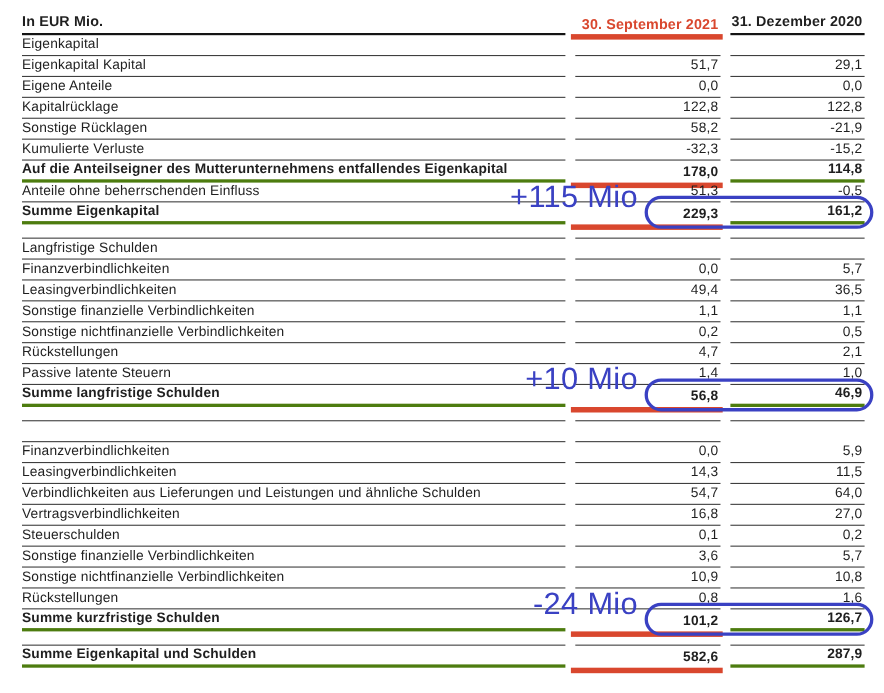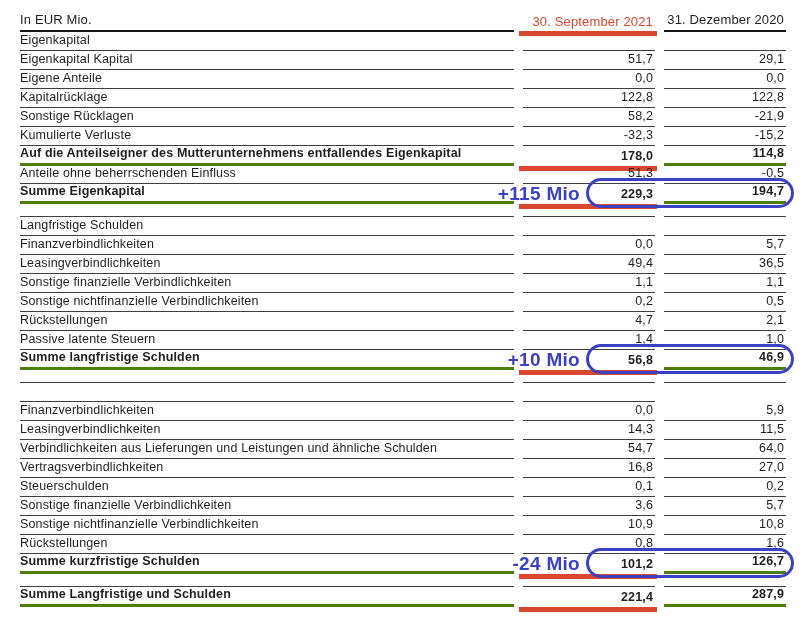--- a/index.html
+++ b/index.html
@@ -31,21 +31,21 @@
   .cell{
     display:flex;align-items:flex-end;
     padding-bottom:3px;
     font-size:12.5px;letter-spacing:.15px;
     border-bottom:1px solid var(--thin);
     white-space:nowrap;overflow:visible;
   }
   .cell.num{justify-content:flex-end;padding-right:2px;font-variant-numeric:tabular-nums;}
 
   
-  .trow.header .cell{font-weight:normal;font-size:13px;border-bottom:2px solid #141414;}
+  .trow.header .cell{font-weight:bold;font-size:13px;border-bottom:2px solid #141414;}
   .trow.header .c1{color:var(--red);border-bottom:none;position:relative;}
   .trow.header .c1::after{
     content:"";position:absolute;left:-4px;right:-2px;bottom:-4px;height:5px;background:var(--red);
   }
 
   
   .trow.section .c0{font-weight:normal;}
 
   
   .trow.sum .cell{font-weight:bold;border-bottom:3px solid #4d7c0f;}
@@ -56,22 +56,22 @@
 
   
   .oval,.ann-text{display:none;}
   .trow.annotated .oval{
     display:block;position:absolute;right:-8px;top:-6px;
     width:208px;height:30px;
     border:3px solid var(--blue);border-radius:16px;
     z-index:3;pointer-events:none;
   }
   .trow.annotated .ann-text{
-    display:block;position:absolute;right:206px;bottom:0;
-    font-size:19px;font-weight:bold;color:var(--blue);
+    display:block;position:absolute;right:206px;bottom:10px;
+    font-size:28px;font-weight:normal;color:var(--blue);
     letter-spacing:.3px;z-index:3;line-height:1;
   }
 </style>
 </head>
 <body>
 
 <div class="page">
   <div class="trow header">
     <div class="cell c0">In EUR Mio.</div>
     <div class="cell num c1">30. September 2021</div>
@@ -129,21 +129,21 @@
   <div class="trow">
     <div class="cell c0">Anteile ohne beherrschenden Einfluss</div>
     <div class="cell num c1">51,3</div>
     <div class="cell num c2">-0,5</div>
 
   </div>
 
   <div class="trow sum annotated">
     <div class="cell c0">Summe Eigenkapital</div>
     <div class="cell num c1">229,3</div>
-    <div class="cell num c2">194,7</div>
+    <div class="cell num c2">161,2</div>
     <div class="ann-text">+115 Mio</div>
     <div class="oval"></div>
   </div>
 
   <div class="trow spacer">
     <div class="cell c0"></div>
     <div class="cell num c1"></div>
     <div class="cell num c2"></div>
   </div>
 
@@ -279,19 +279,19 @@
   </div>
 
   <div class="trow spacer">
     <div class="cell c0"></div>
     <div class="cell num c1"></div>
     <div class="cell num c2"></div>
   </div>
 
 
   <div class="trow sum">
-    <div class="cell c0">Summe Langfristige und Schulden</div>
-    <div class="cell num c1">221,4</div>
+    <div class="cell c0">Summe Eigenkapital und Schulden</div>
+    <div class="cell num c1">582,6</div>
     <div class="cell num c2">287,9</div>
 
   </div>
 </div>
 </div>
 
 </body></html>

